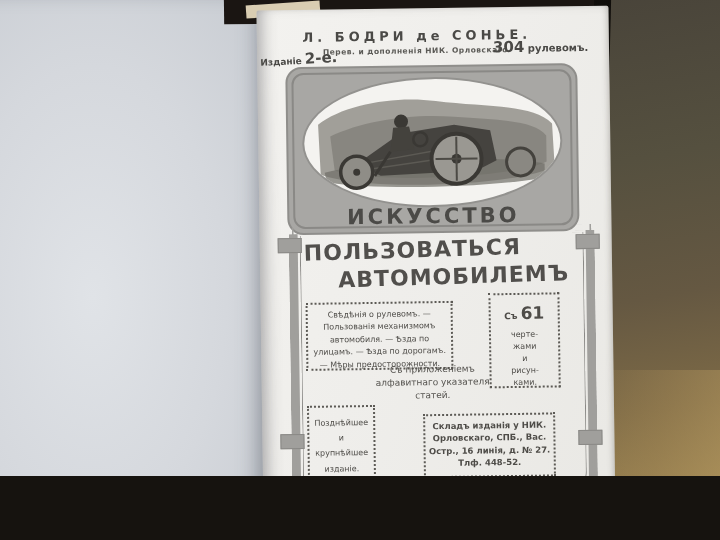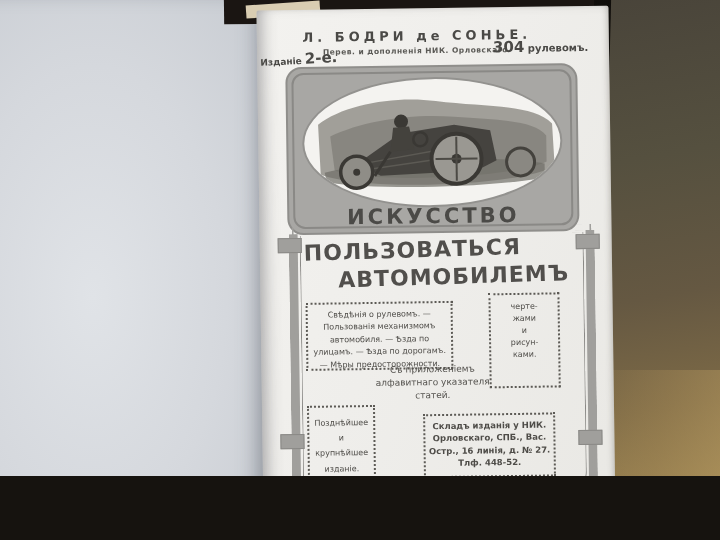--- a/index.html
+++ b/index.html
@@ -150,20 +150,22 @@
       <div class="tab bl"></div>
       <div class="tab br"></div>
       <div class="frame"></div>
 
       <div class="title2">ПОЛЬЗОВАТЬСЯ</div>
       <div class="title3">АВТОМОБИЛЕМЪ</div>
 
       <div class="dotbox contents-box">Свѣдѣнія о рулевомъ. — Пользованія механизмомъ автомобиля. — Ѣзда по улицамъ. — Ѣзда по дорогамъ. — Мѣры предосторожности.</div>
 
       <div class="dotbox illus-box">
+        <div class="illus-head"><span>Съ</span>
+          <b>61</b></div>
         <div class="prel">черте-
 жами
 и
 рисун-
 ками.</div>
       </div>
 
       <div class="appendix">Съ приложеніемъ
 алфавитнаго указателя
 статей.</div>

